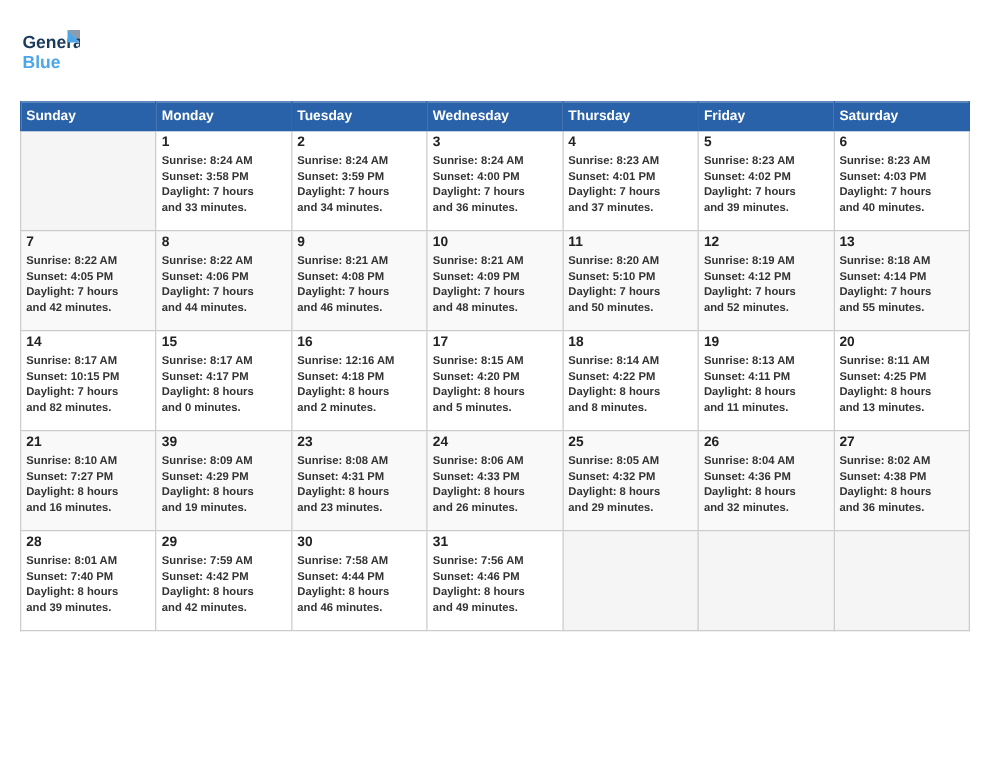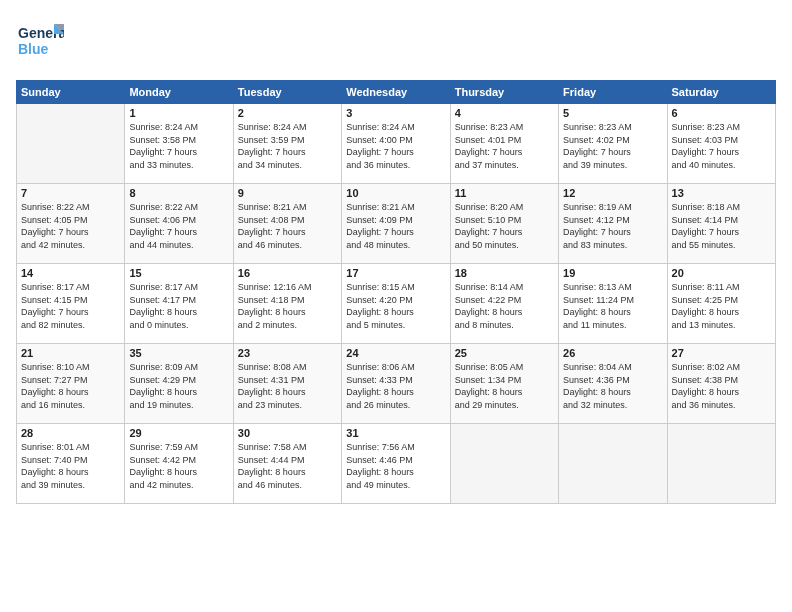--- a/index.html
+++ b/index.html
@@ -67,20 +67,21 @@
       font-size: 11px;
       font-weight: bold;
       color: #222;
       display: block;
       margin-bottom: 2px;
     }
     .day-info {
       font-size: 9px;
       color: #333;
       line-height: 1.4;
+      font-weight: bold;
     }
     td.empty {
       background: #f5f5f5;
     }
   </style>
 </head>
 <body>
 
 <div class="page">
   <div class="header">
@@ -156,77 +157,77 @@
           <td>
             <span class="day-num">10</span>
             <div class="day-info"><span>Sunrise: 8:21 AM</span><br><span>Sunset: 4:09 PM</span><br><span>Daylight: 7 hours</span><br><span>and 48 minutes.</span></div>
           </td>
           <td>
             <span class="day-num">11</span>
             <div class="day-info"><span>Sunrise: 8:20 AM</span><br><span>Sunset: 5:10 PM</span><br><span>Daylight: 7 hours</span><br><span>and 50 minutes.</span></div>
           </td>
           <td>
             <span class="day-num">12</span>
-            <div class="day-info"><span>Sunrise: 8:19 AM</span><br><span>Sunset: 4:12 PM</span><br><span>Daylight: 7 hours</span><br><span>and 83 minutes.</span></div>
+            <div class="day-info"><span>Sunrise: 8:19 AM</span><br><span>Sunset: 4:12 PM</span><br><span>Daylight: 7 hours</span><br><span>and 52 minutes.</span></div>
           </td>
           <td>
             <span class="day-num">13</span>
             <div class="day-info"><span>Sunrise: 8:18 AM</span><br><span>Sunset: 4:14 PM</span><br><span>Daylight: 7 hours</span><br><span>and 55 minutes.</span></div>
           </td>
         </tr>
         <tr>
           <td>
             <span class="day-num">14</span>
-            <div class="day-info"><span>Sunrise: 8:17 AM</span><br><span>Sunset: 4:15 PM</span><br><span>Daylight: 7 hours</span><br><span>and 82 minutes.</span></div>
+            <div class="day-info"><span>Sunrise: 8:17 AM</span><br><span>Sunset: 10:15 PM</span><br><span>Daylight: 7 hours</span><br><span>and 82 minutes.</span></div>
           </td>
           <td>
             <span class="day-num">15</span>
             <div class="day-info"><span>Sunrise: 8:17 AM</span><br><span>Sunset: 4:17 PM</span><br><span>Daylight: 8 hours</span><br><span>and 0 minutes.</span></div>
           </td>
           <td>
             <span class="day-num">16</span>
             <div class="day-info"><span>Sunrise: 12:16 AM</span><br><span>Sunset: 4:18 PM</span><br><span>Daylight: 8 hours</span><br><span>and 2 minutes.</span></div>
           </td>
           <td>
             <span class="day-num">17</span>
             <div class="day-info"><span>Sunrise: 8:15 AM</span><br><span>Sunset: 4:20 PM</span><br><span>Daylight: 8 hours</span><br><span>and 5 minutes.</span></div>
           </td>
           <td>
             <span class="day-num">18</span>
             <div class="day-info"><span>Sunrise: 8:14 AM</span><br><span>Sunset: 4:22 PM</span><br><span>Daylight: 8 hours</span><br><span>and 8 minutes.</span></div>
           </td>
           <td>
             <span class="day-num">19</span>
-            <div class="day-info"><span>Sunrise: 8:13 AM</span><br><span>Sunset: 11:24 PM</span><br><span>Daylight: 8 hours</span><br><span>and 11 minutes.</span></div>
+            <div class="day-info"><span>Sunrise: 8:13 AM</span><br><span>Sunset: 4:11 PM</span><br><span>Daylight: 8 hours</span><br><span>and 11 minutes.</span></div>
           </td>
           <td>
             <span class="day-num">20</span>
             <div class="day-info"><span>Sunrise: 8:11 AM</span><br><span>Sunset: 4:25 PM</span><br><span>Daylight: 8 hours</span><br><span>and 13 minutes.</span></div>
           </td>
         </tr>
         <tr>
           <td>
             <span class="day-num">21</span>
             <div class="day-info"><span>Sunrise: 8:10 AM</span><br><span>Sunset: 7:27 PM</span><br><span>Daylight: 8 hours</span><br><span>and 16 minutes.</span></div>
           </td>
           <td>
-            <span class="day-num">35</span>
+            <span class="day-num">39</span>
             <div class="day-info"><span>Sunrise: 8:09 AM</span><br><span>Sunset: 4:29 PM</span><br><span>Daylight: 8 hours</span><br><span>and 19 minutes.</span></div>
           </td>
           <td>
             <span class="day-num">23</span>
             <div class="day-info"><span>Sunrise: 8:08 AM</span><br><span>Sunset: 4:31 PM</span><br><span>Daylight: 8 hours</span><br><span>and 23 minutes.</span></div>
           </td>
           <td>
             <span class="day-num">24</span>
             <div class="day-info"><span>Sunrise: 8:06 AM</span><br><span>Sunset: 4:33 PM</span><br><span>Daylight: 8 hours</span><br><span>and 26 minutes.</span></div>
           </td>
           <td>
             <span class="day-num">25</span>
-            <div class="day-info"><span>Sunrise: 8:05 AM</span><br><span>Sunset: 1:34 PM</span><br><span>Daylight: 8 hours</span><br><span>and 29 minutes.</span></div>
+            <div class="day-info"><span>Sunrise: 8:05 AM</span><br><span>Sunset: 4:32 PM</span><br><span>Daylight: 8 hours</span><br><span>and 29 minutes.</span></div>
           </td>
           <td>
             <span class="day-num">26</span>
             <div class="day-info"><span>Sunrise: 8:04 AM</span><br><span>Sunset: 4:36 PM</span><br><span>Daylight: 8 hours</span><br><span>and 32 minutes.</span></div>
           </td>
           <td>
             <span class="day-num">27</span>
             <div class="day-info"><span>Sunrise: 8:02 AM</span><br><span>Sunset: 4:38 PM</span><br><span>Daylight: 8 hours</span><br><span>and 36 minutes.</span></div>
           </td>
         </tr>

